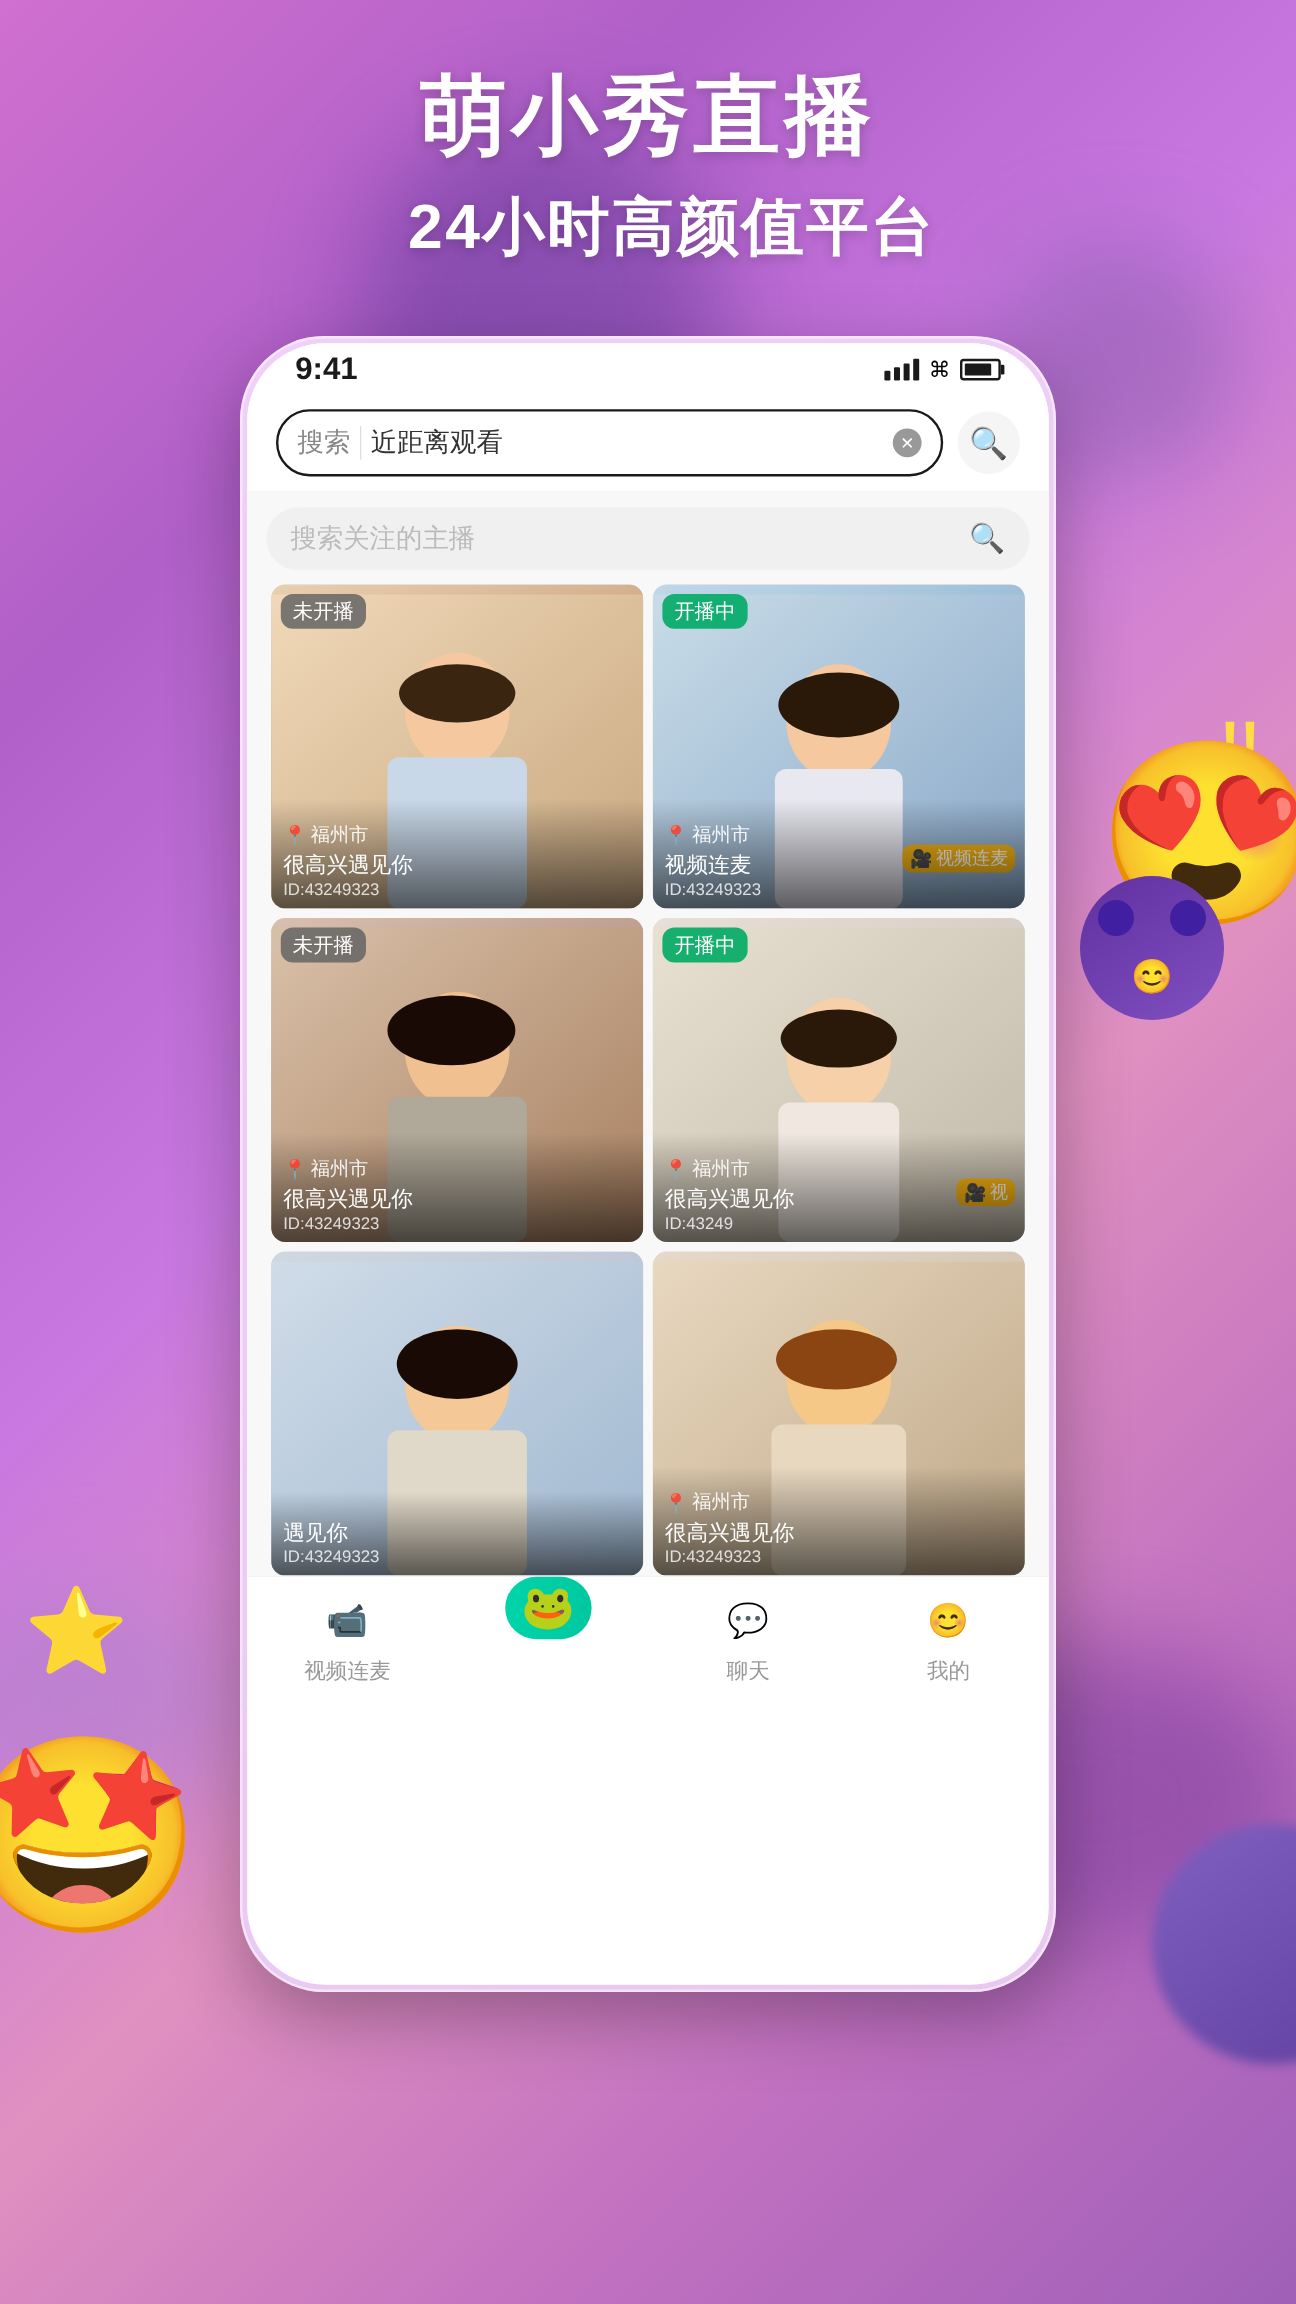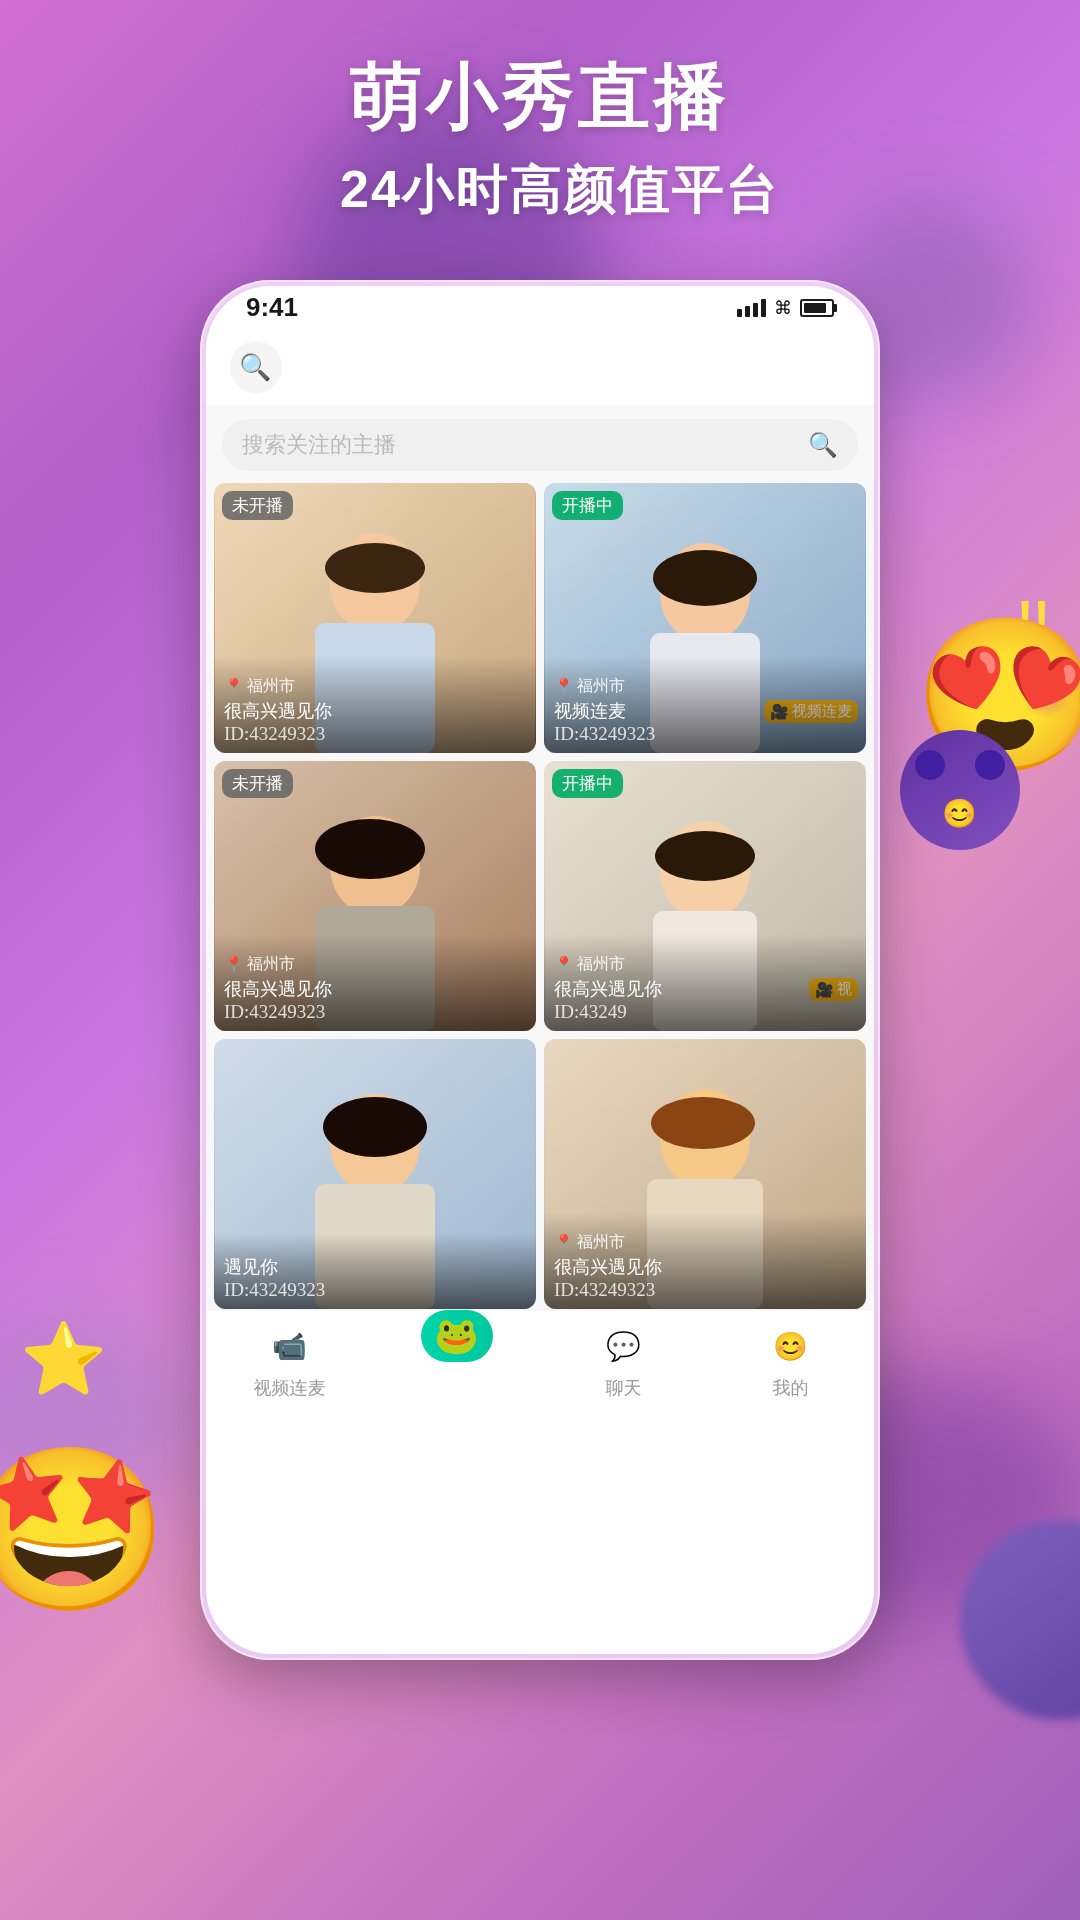--- a/index.html
+++ b/index.html
@@ -275,22 +275,21 @@
     .search-hosts-icon {
       font-size: 24px;
       color: #aaa;
     }
 
     
     .grid {
       display: grid;
       grid-template-columns: 1fr 1fr;
       gap: 8px;
-      padding: 0 8px;
-      font-family: Liberation Serif, serif;
+      padding: 0 20px;
     }
     .card {
       border-radius: 12px;
       overflow: hidden;
       background: #ddd;
       position: relative;
       height: 270px;
     }
     
     .card-photo {
@@ -338,21 +337,21 @@
       font-size: 16px;
       color: rgba(255,255,255,0.9);
     }
     .card-name {
       font-size: 18px;
       color: white;
       font-weight: 500;
       margin-top: 2px;
     }
     .card-id {
-      font-size: 19px;
+      font-size: 14px;
       color: rgba(255,255,255,0.8);
     }
     .card-tag {
       position: absolute;
       bottom: 30px;
       right: 8px;
       display: flex;
       align-items: center;
       gap: 3px;
       background: rgba(255,180,0,0.9);
@@ -471,20 +470,28 @@
             <div class="signal-bar" style="height:18px;"></div>
           </div>
           <span style="font-size:18px;">⌘</span>
           <div class="battery-icon">
             <div class="battery-fill"></div>
           </div>
         </div>
       </div>
 
       <div class="search-area">
+        <div class="search-bar">
+          <span class="search-label">搜索</span>
+          <div class="search-divider"></div>
+          <span class="search-text">近距离观看</span>
+          <div class="search-clear">
+            <span>✕</span>
+          </div>
+        </div>
         <div class="search-btn">
           <span class="search-btn-icon">🔍</span>
         </div>
       </div>
 
 
       <div class="content">
 
         <div class="search-hosts">
           <span class="search-hosts-text">搜索关注的主播</span>

